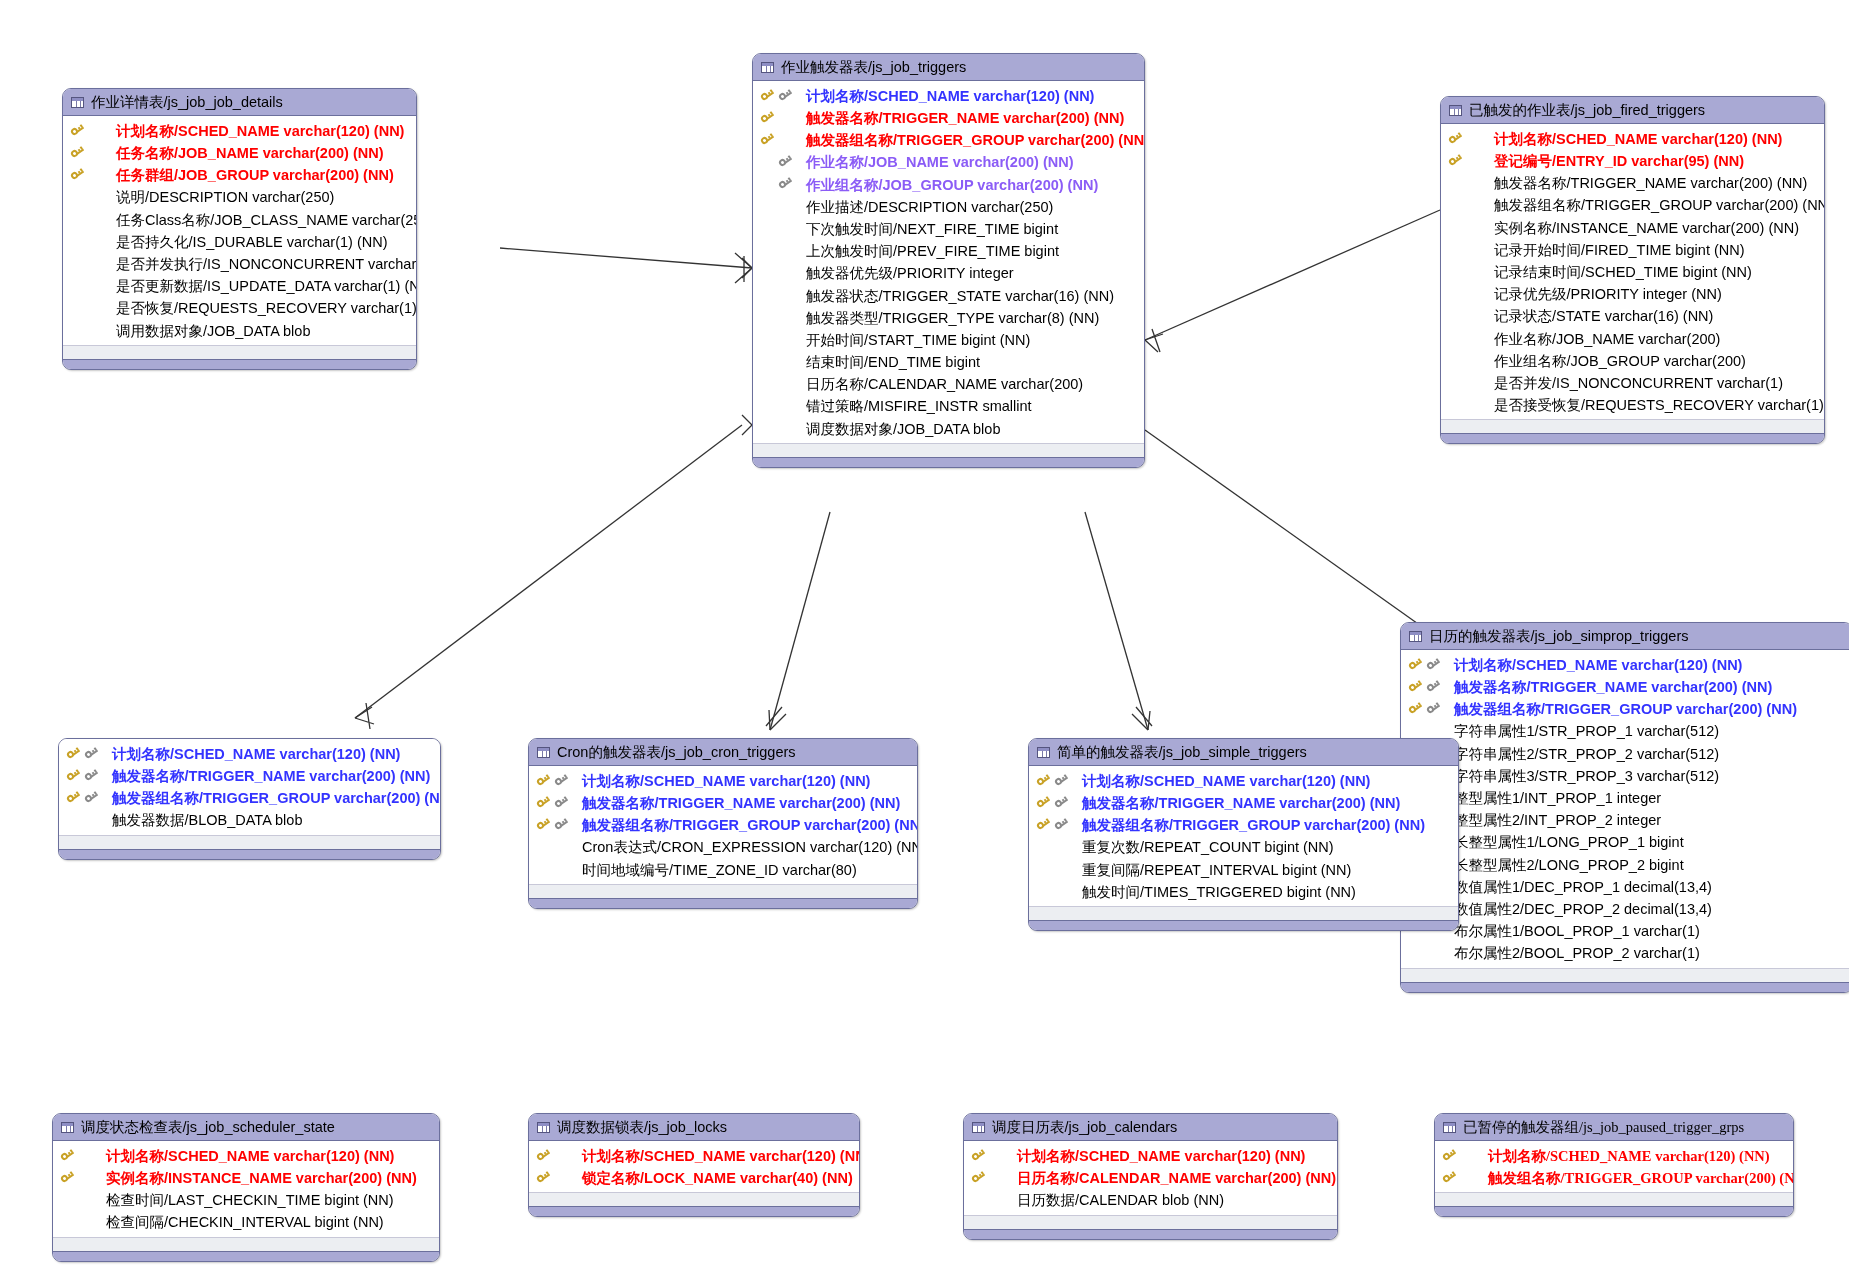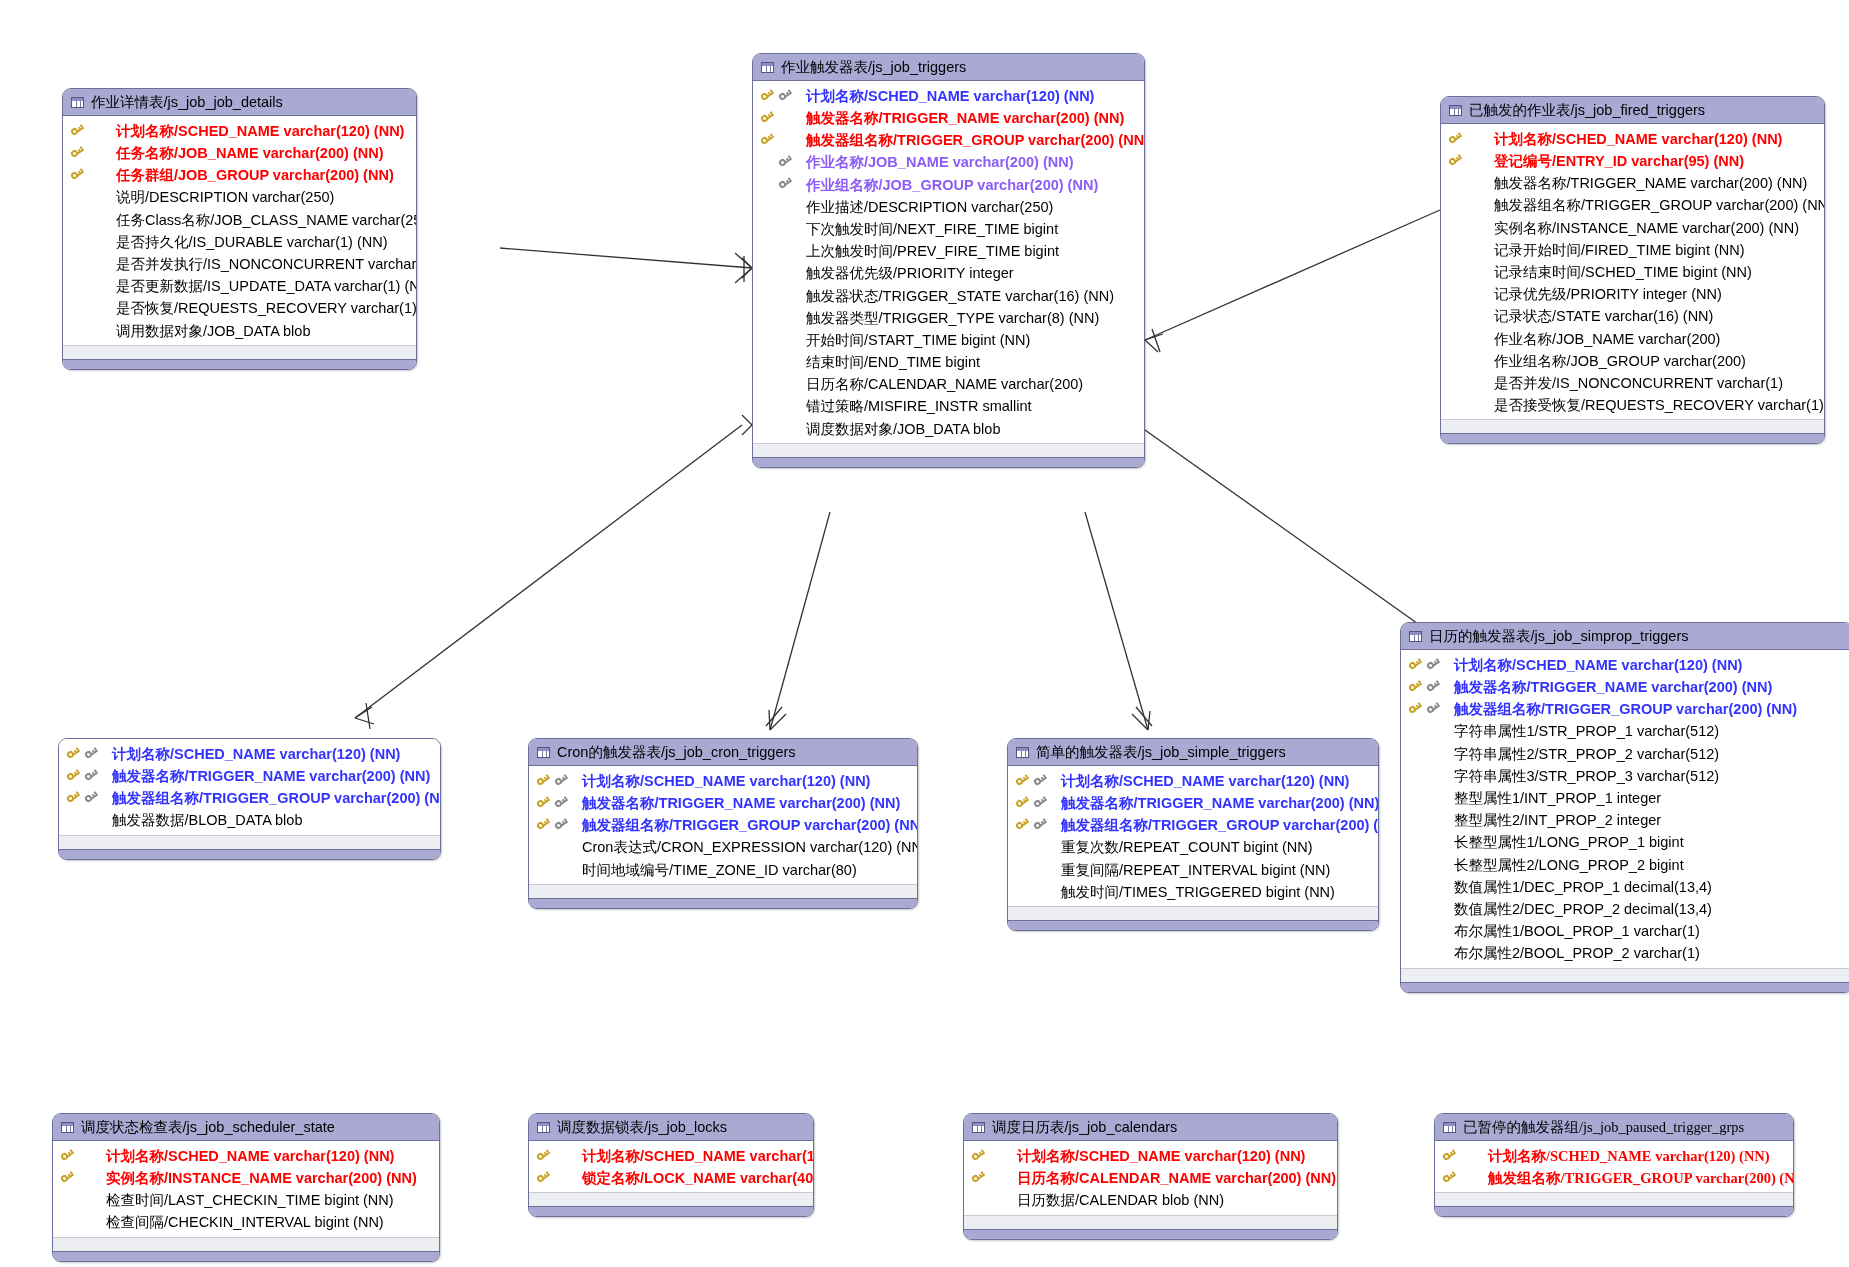--- a/index.html
+++ b/index.html
@@ -554,21 +554,21 @@
           <span class="lbl c-black">Cron表达式/CRON_EXPRESSION varchar(120) (NN)</span>
         </div>
         <div class="row">
           <span class="keys"></span>
           <span class="lbl c-black">时间地域编号/TIME_ZONE_ID varchar(80)</span>
         </div>
       </div>
       <div class="footer"></div>
       <div class="footer2"></div>
     </div>
-    <div class="entity" style="left: 1007px; top: 730px; width: 372px; text-align: center;">
+    <div class="entity" style="left: 1028px; top: 730px; width: 431px; text-align: center;">
       <div class="titlebar">
         <span class="tbl-icon"></span>
         <span class="title-text">简单的触发器表/js_job_simple_triggers</span>
       </div>
       <div class="rows">
         <div class="row">
           <span class="keys">
             <span class="kicon pk">
               <i></i>
               <b></b>
@@ -651,21 +651,21 @@
           <span class="lbl c-black">检查时间/LAST_CHECKIN_TIME bigint (NN)</span>
         </div>
         <div class="row">
           <span class="keys"></span>
           <span class="lbl c-black">检查间隔/CHECKIN_INTERVAL bigint (NN)</span>
         </div>
       </div>
       <div class="footer"></div>
       <div class="footer2"></div>
     </div>
-    <div class="entity" style="left: 528px; top: 1105px; width: 286px;">
+    <div class="entity" style="left: 528px; top: 1105px; width: 332px;">
       <div class="titlebar">
         <span class="tbl-icon"></span>
         <span class="title-text">调度数据锁表/js_job_locks</span>
       </div>
       <div class="rows">
         <div class="row">
           <span class="keys">
             <span class="kicon pk">
               <i></i>
               <b></b>

